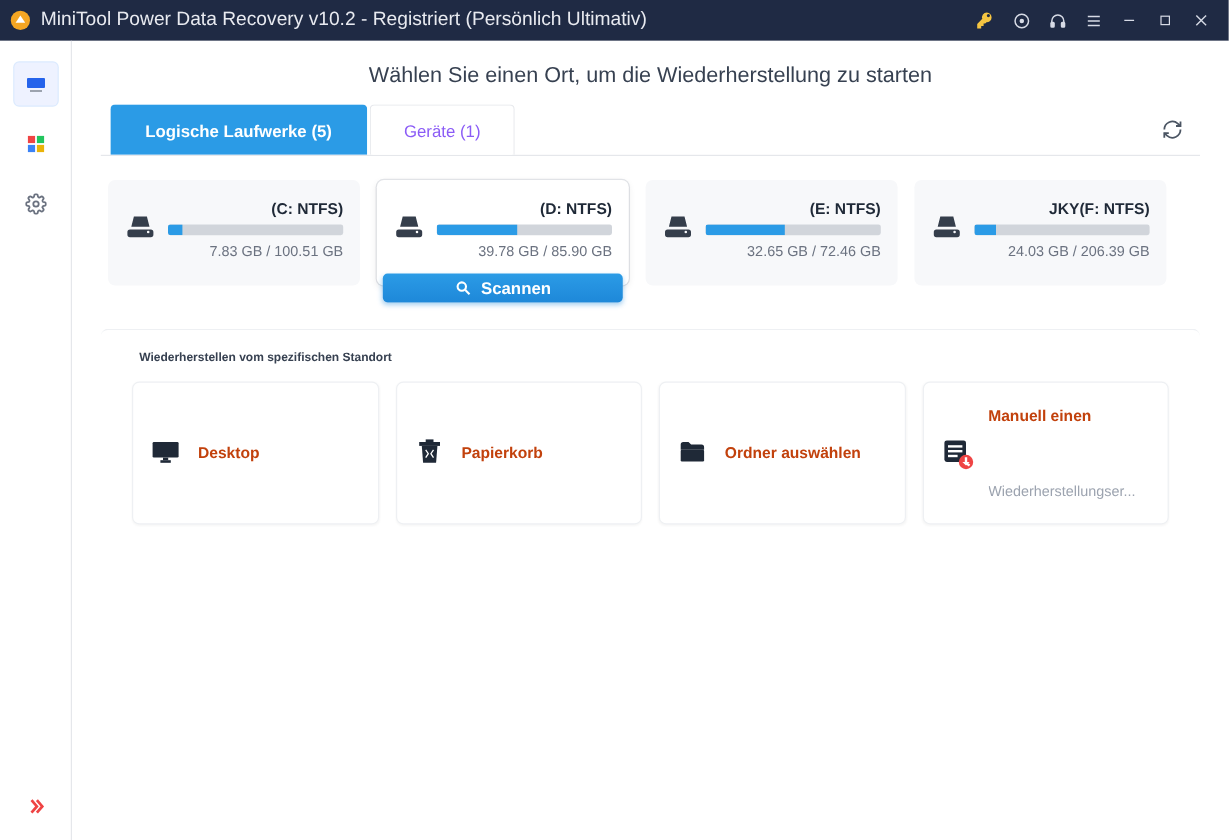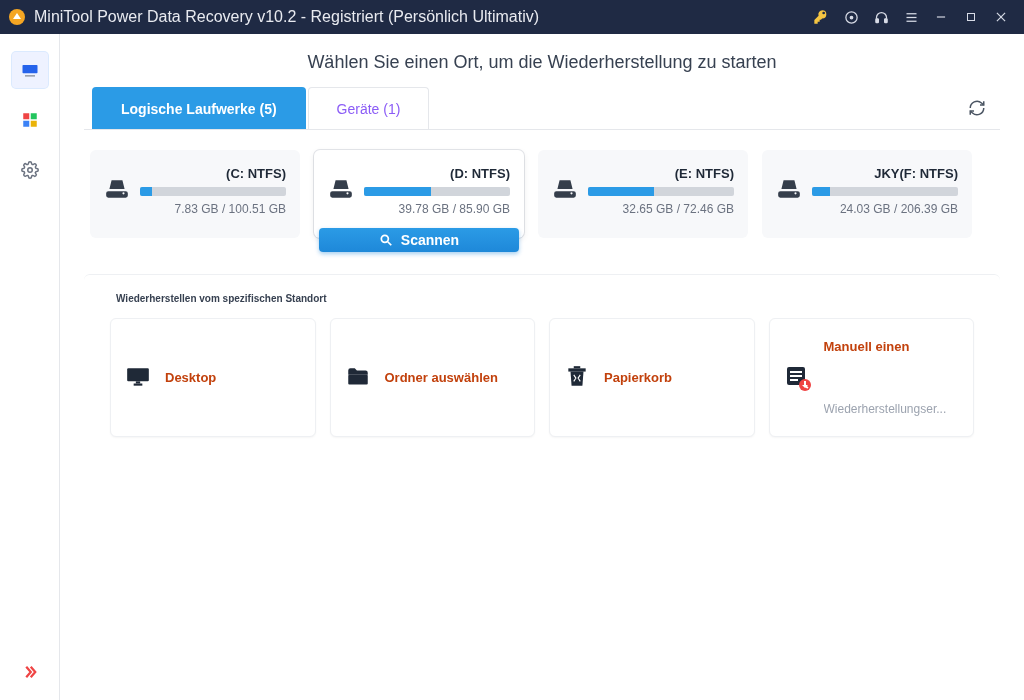--- a/index.html
+++ b/index.html
@@ -288,39 +288,39 @@
                 <rect x="10" y="16" width="4" height="2"></rect>
               </svg>
             </span>
             <div class="loc-text">
               <div class="loc-title">Desktop</div>
             </div>
           </div>
           <div class="loc-card">
             <span class="loc-icon">
               <svg width="26" height="26" viewBox="0 0 24 24" fill="currentColor">
-                <path d="M3 6a2 2 0 0 1 2-2h4l2 2h8a2 2 0 0 1 2 2v2H3V6z"></path>
-                <rect x="3" y="10" width="18" height="9" rx="1"></rect>
-              </svg>
-            </span>
-            <div class="loc-text">
-              <div class="loc-title">Ordner auswählen</div>
-            </div>
-          </div>
-          <div class="loc-card">
-            <span class="loc-icon">
-              <svg width="26" height="26" viewBox="0 0 24 24" fill="currentColor">
                 <path d="M6 7h12l-1 13H7L6 7z"></path>
                 <rect x="4" y="4" width="16" height="3"></rect>
                 <rect x="9" y="2" width="6" height="2"></rect>
                 <path d="M9 10l2 3-2 3m6-6l-2 3 2 3" stroke="white" stroke-width="1" fill="none"></path>
               </svg>
             </span>
             <div class="loc-text">
               <div class="loc-title">Papierkorb</div>
+            </div>
+          </div>
+          <div class="loc-card">
+            <span class="loc-icon">
+              <svg width="26" height="26" viewBox="0 0 24 24" fill="currentColor">
+                <path d="M3 6a2 2 0 0 1 2-2h4l2 2h8a2 2 0 0 1 2 2v2H3V6z"></path>
+                <rect x="3" y="10" width="18" height="9" rx="1"></rect>
+              </svg>
+            </span>
+            <div class="loc-text">
+              <div class="loc-title">Ordner auswählen</div>
             </div>
           </div>
           <div class="loc-card">
             <span class="loc-icon">
               <svg width="28" height="28" viewBox="0 0 28 28">
                 <rect x="3" y="3" width="18" height="18" rx="2" fill="#1f2937"></rect>
                 <rect x="6" y="7" width="12" height="2" fill="white"></rect>
                 <rect x="6" y="11" width="12" height="2" fill="white"></rect>
                 <rect x="6" y="15" width="8" height="2" fill="white"></rect>
                 <circle cx="21" cy="21" r="6" fill="#ef4444"></circle>

